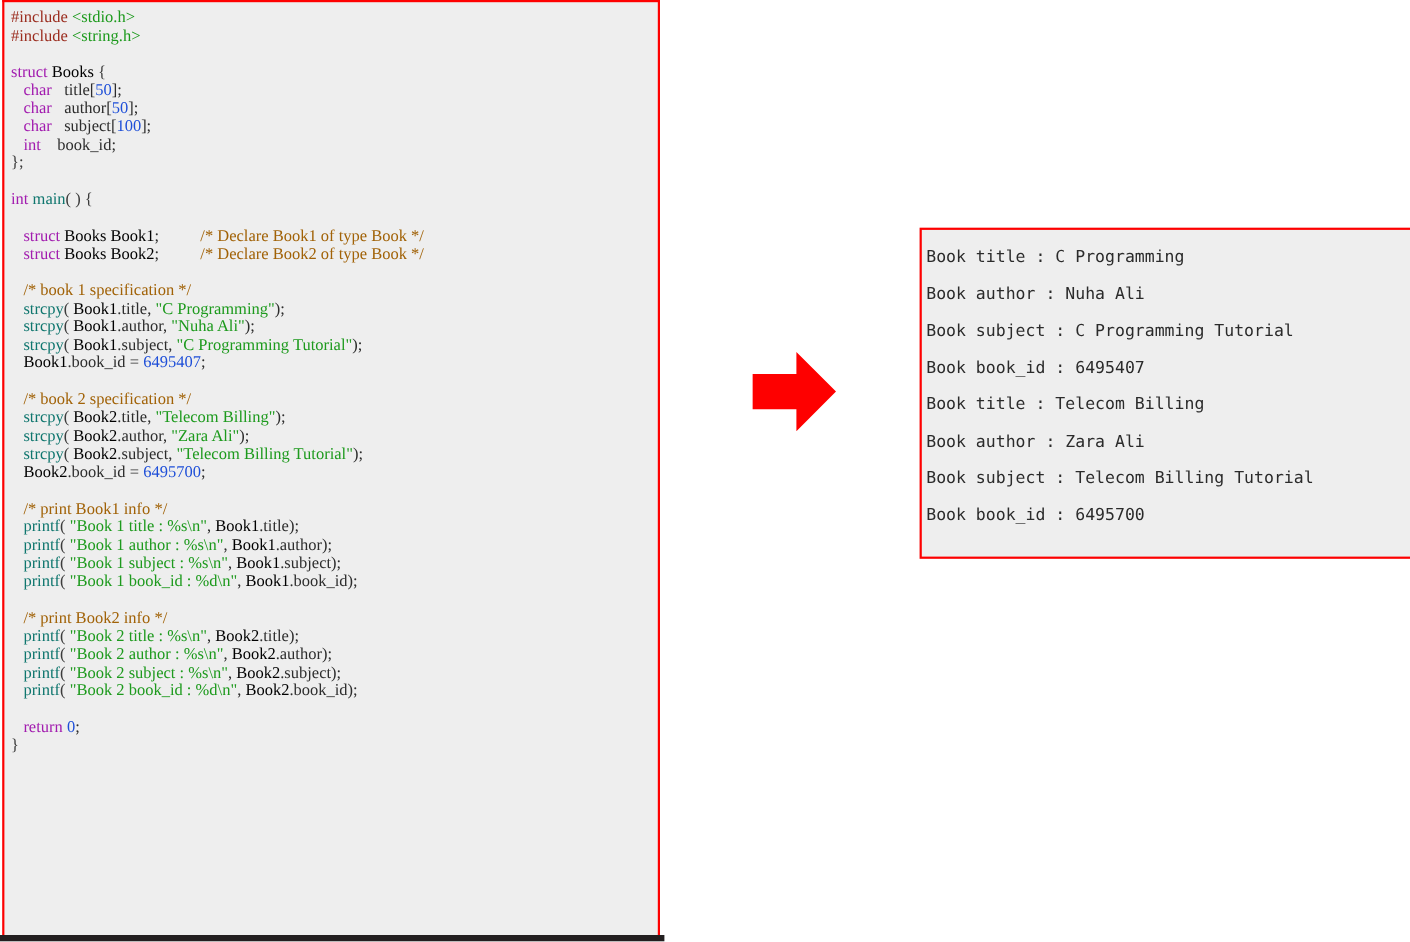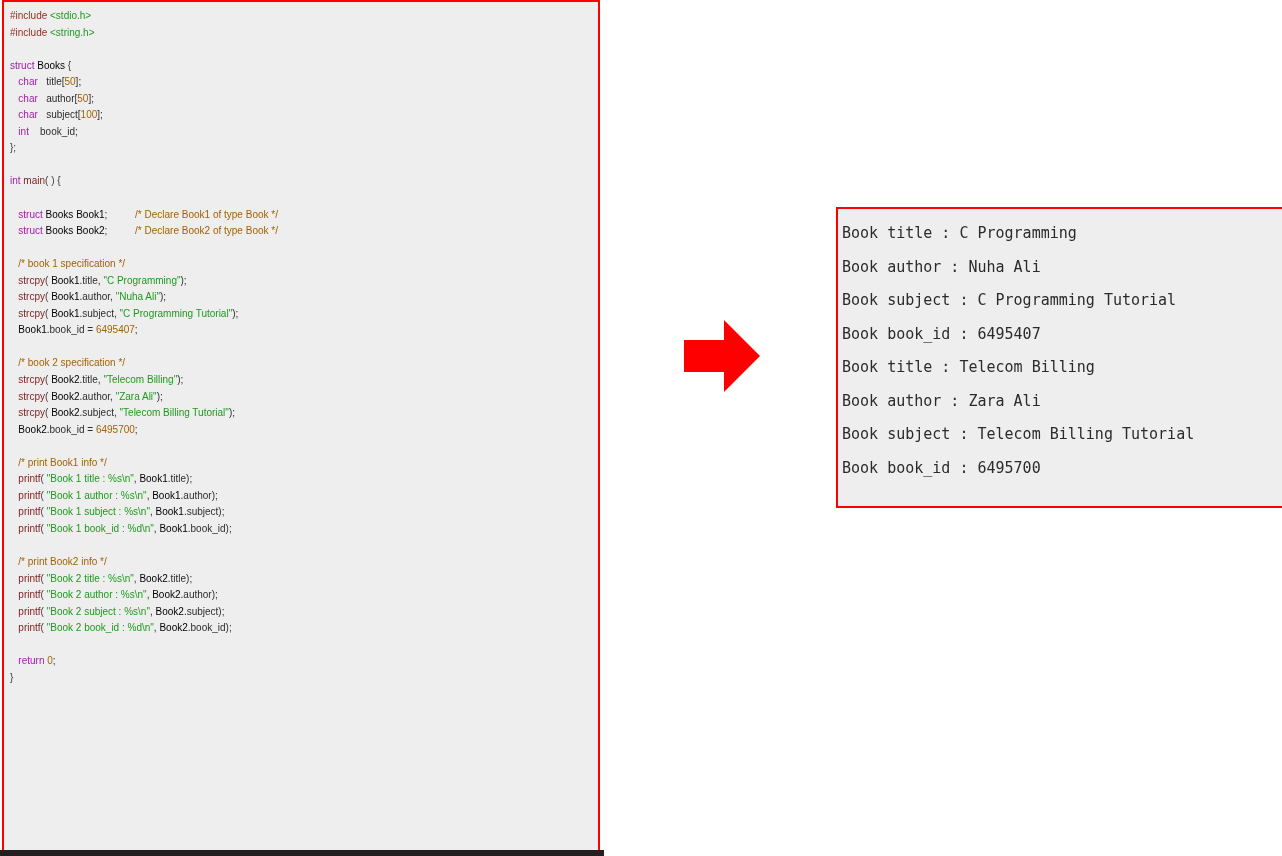--- a/index.html
+++ b/index.html
@@ -34,39 +34,39 @@
     position: absolute;
     left: 0px;
     top: 850px;
     width: 604px;
     height: 6px;
     background: #231f20;
   }
   #code-listing {
     margin: 0;
     padding: 6px 0 0 6px;
-    font-family: Liberation Sans, sans-serif;
-    font-size: 10px;
+    font-family: Liberation Serif, serif;
+    font-size: 15px;
     line-height: 16.55px;
     white-space: pre;
     color: #1c1c1c;
     letter-spacing: 0px;
   }
   .ln { display: block; height: 16.55px; }
 
   
   .t-pre   { color: #9b2d1f; }   
   .t-hdr   { color: #1d9a1d; }   
   .t-kw    { color: #a21caf; }   
   .t-type  { color: #000000; }   
   .t-id    { color: #2d2d2d; }   
-  .t-num   { color: #a16207; text-align: center; }   
+  .t-num   { color: #1d4ed8; text-align: center; }   
   .t-str   { color: #1d9a1d; }   
   .t-cmt   { color: #a16207; }   
-  .t-fn    { color: #7f1d1d; }   
+  .t-fn    { color: #0f766e; }   
   .t-punc  { color: #3c3c3c; }
 
   
   #flow-arrow {
     position: absolute;
     left: 684px;
     top: 320px;
     width: 76px;
     height: 72px;
   }

